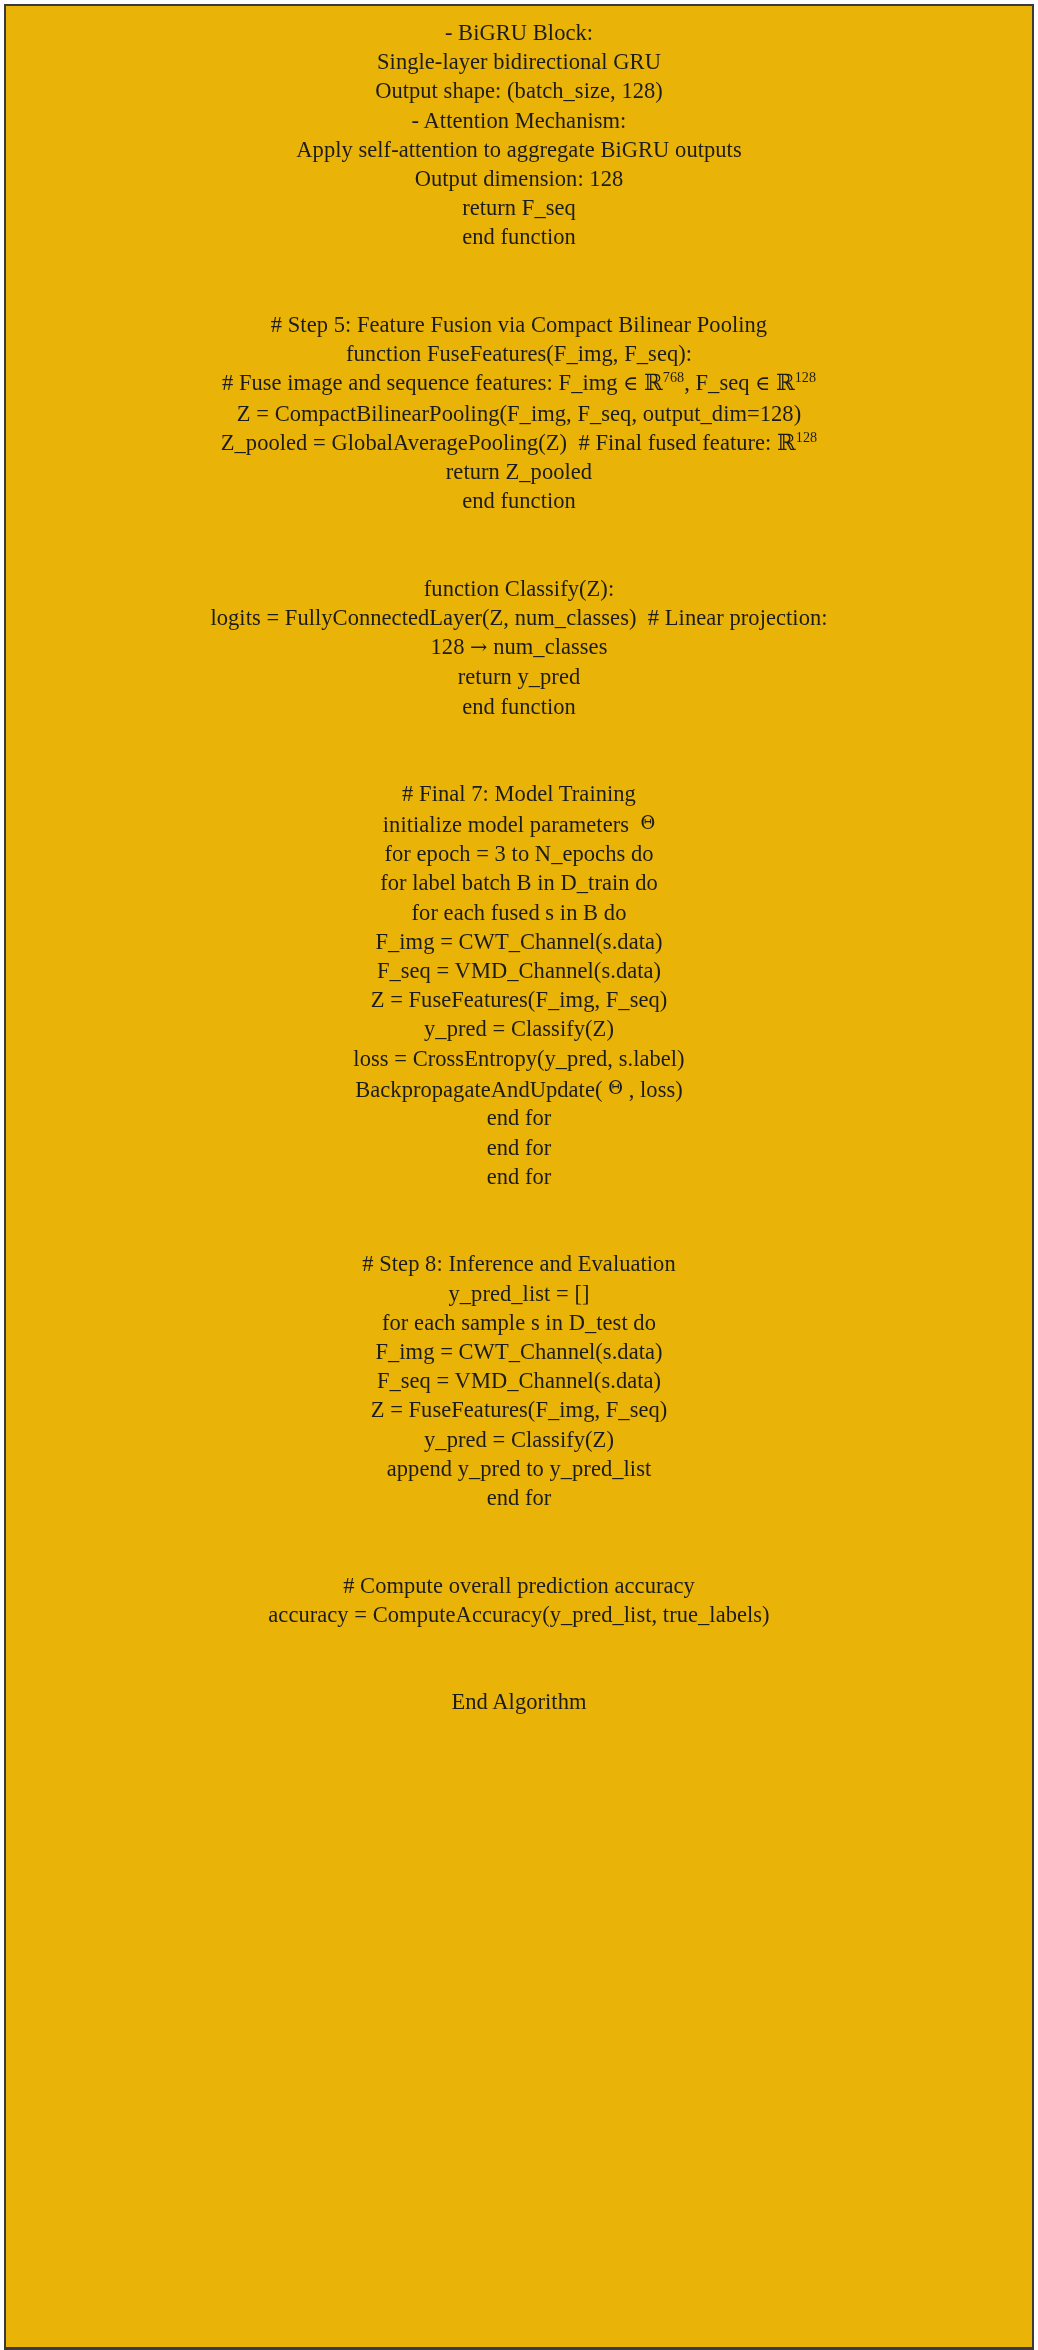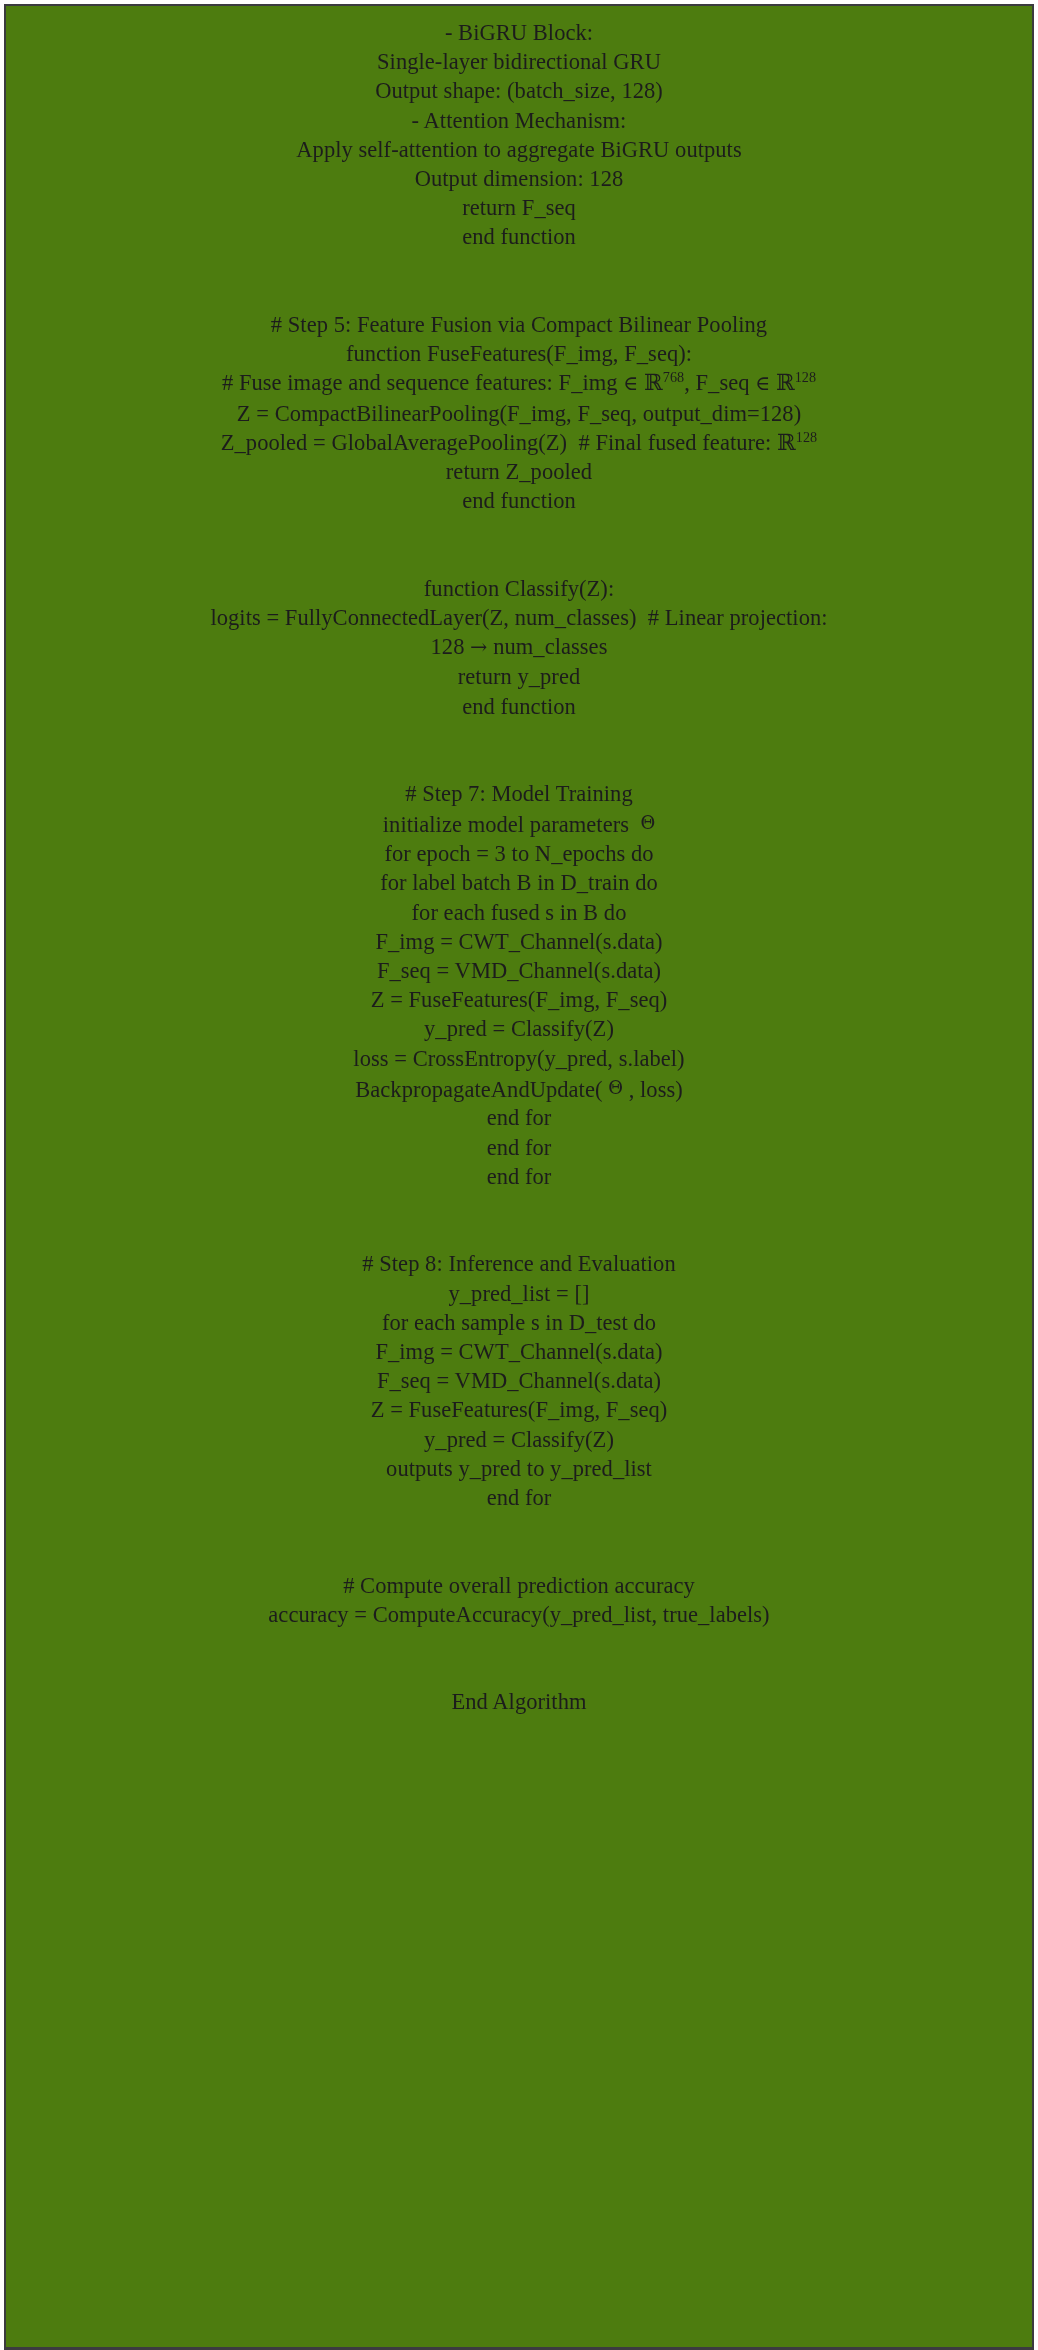--- a/index.html
+++ b/index.html
@@ -20,21 +20,21 @@
     padding: 4px 4px 0 4px;
     background: #ffffff;
   }
 
   #algorithm-box {
     box-sizing: border-box;
     width: 1030px;
     height: 2346px;
     border: 2px solid #3b3b3f;
     border-bottom-width: 3px;
-    background: #4d7c0f;
+    background: #eab308;
     overflow: hidden;
     padding-top: 12px;
   }
 
   .pseudo-line {
     display: block;
     text-align: center;
     font-family: "Liberation Serif", "DejaVu Serif", serif;
     font-size: 22.5px;
     line-height: 29.2px;
@@ -102,21 +102,21 @@
       <div class="pseudo-line">end function</div>
       <div class="pseudo-line blank"></div>
       <div class="pseudo-line blank"></div>
       <div class="pseudo-line">function Classify(Z):</div>
       <div class="pseudo-line">logits = FullyConnectedLayer(Z, num_classes)  # Linear projection:</div>
       <div class="pseudo-line">128 <span class="arrow-sym">→</span> num_classes</div>
       <div class="pseudo-line">return y_pred</div>
       <div class="pseudo-line">end function</div>
       <div class="pseudo-line blank"></div>
       <div class="pseudo-line blank"></div>
-      <div class="pseudo-line"># Step 7: Model Training</div>
+      <div class="pseudo-line"># Final 7: Model Training</div>
       <div class="pseudo-line">initialize model parameters&nbsp; <span class="theta-sym">Θ</span></div>
       <div class="pseudo-line">for epoch = 3 to N_epochs do</div>
       <div class="pseudo-line">for label batch B in D_train do</div>
       <div class="pseudo-line">for each fused s in B do</div>
       <div class="pseudo-line">F_img = CWT_Channel(s.data)</div>
       <div class="pseudo-line">F_seq = VMD_Channel(s.data)</div>
       <div class="pseudo-line">Z = FuseFeatures(F_img, F_seq)</div>
       <div class="pseudo-line">y_pred = Classify(Z)</div>
       <div class="pseudo-line">loss = CrossEntropy(y_pred, s.label)</div>
       <div class="pseudo-line">BackpropagateAndUpdate( <span class="theta-sym">Θ</span> , loss)</div>
@@ -125,21 +125,21 @@
       <div class="pseudo-line">end for</div>
       <div class="pseudo-line blank"></div>
       <div class="pseudo-line blank"></div>
       <div class="pseudo-line"># Step 8: Inference and Evaluation</div>
       <div class="pseudo-line">y_pred_list = []</div>
       <div class="pseudo-line">for each sample s in D_test do</div>
       <div class="pseudo-line">F_img = CWT_Channel(s.data)</div>
       <div class="pseudo-line">F_seq = VMD_Channel(s.data)</div>
       <div class="pseudo-line">Z = FuseFeatures(F_img, F_seq)</div>
       <div class="pseudo-line">y_pred = Classify(Z)</div>
-      <div class="pseudo-line">outputs y_pred to y_pred_list</div>
+      <div class="pseudo-line">append y_pred to y_pred_list</div>
       <div class="pseudo-line">end for</div>
       <div class="pseudo-line blank"></div>
       <div class="pseudo-line blank"></div>
       <div class="pseudo-line"># Compute overall prediction accuracy</div>
       <div class="pseudo-line">accuracy = ComputeAccuracy(y_pred_list, true_labels)</div>
       <div class="pseudo-line blank"></div>
       <div class="pseudo-line blank"></div>
       <div class="pseudo-line">End Algorithm</div>
     </div>
 </div>

